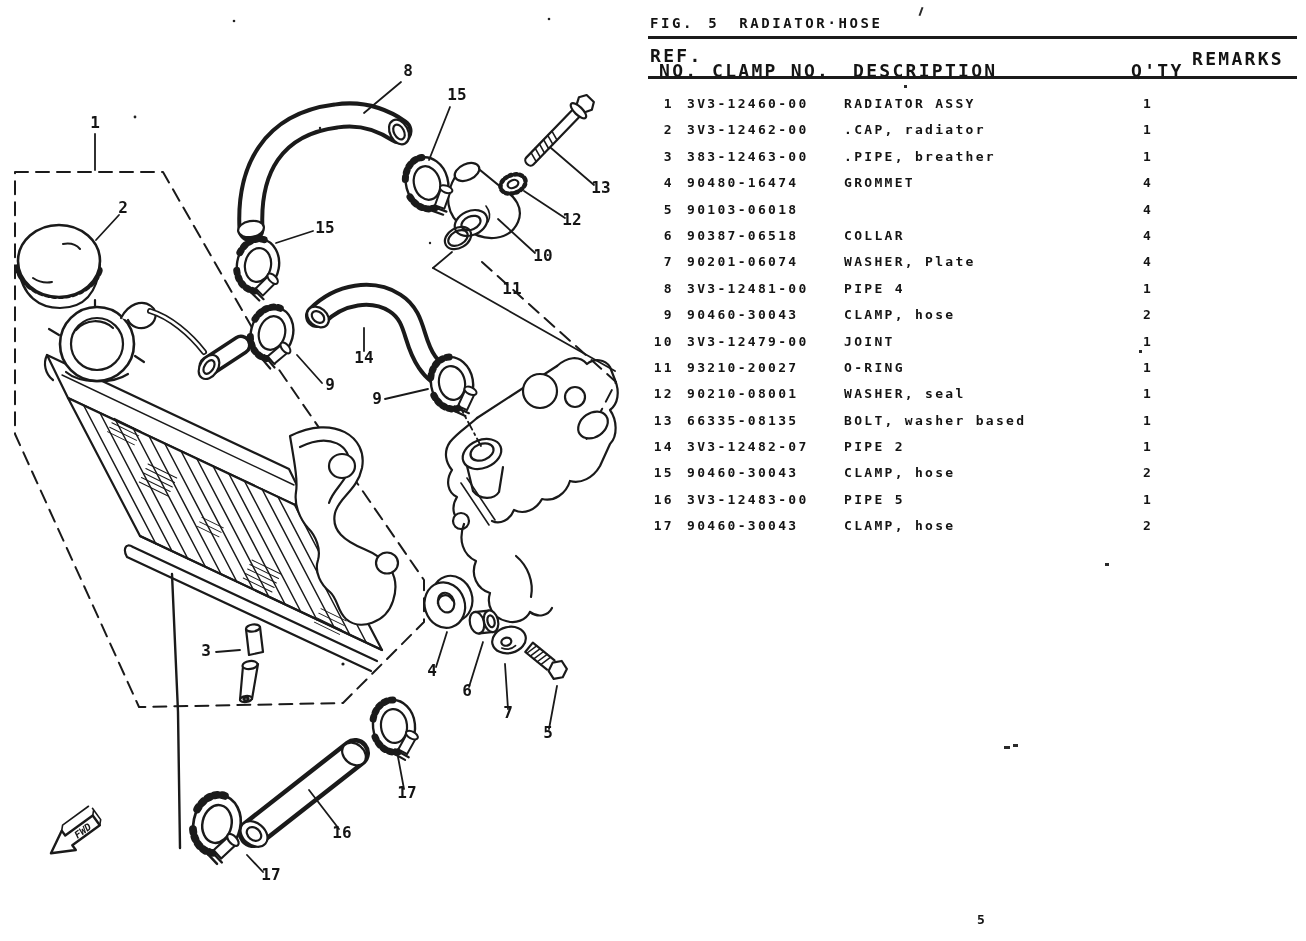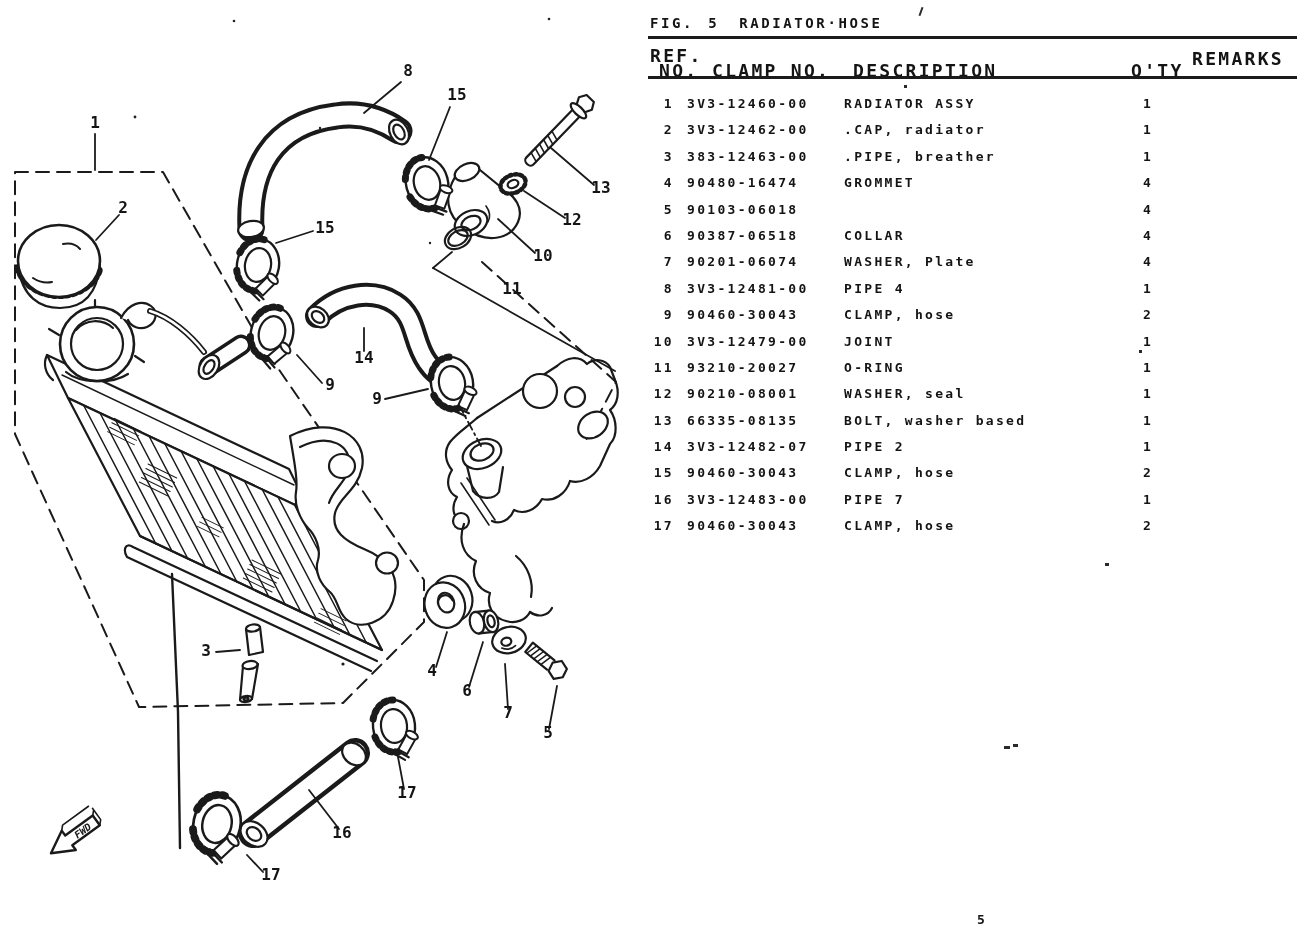--- a/index.html
+++ b/index.html
@@ -425,21 +425,21 @@
     <div class="row">
       <span class="cell c-ref">15</span>
       <span class="cell c-part">90460-30043</span>
       <span class="cell c-desc">CLAMP, hose</span>
       <span class="cell c-qty">2</span>
       <span class="cell c-rem"></span>
     </div>
     <div class="row">
       <span class="cell c-ref">16</span>
       <span class="cell c-part">3V3-12483-00</span>
-      <span class="cell c-desc">PIPE 7</span>
+      <span class="cell c-desc">PIPE 5</span>
       <span class="cell c-qty">1</span>
       <span class="cell c-rem"></span>
     </div>
     <div class="row">
       <span class="cell c-ref">17</span>
       <span class="cell c-part">90460-30043</span>
       <span class="cell c-desc">CLAMP, hose</span>
       <span class="cell c-qty">2</span>
       <span class="cell c-rem"></span>
     </div>

